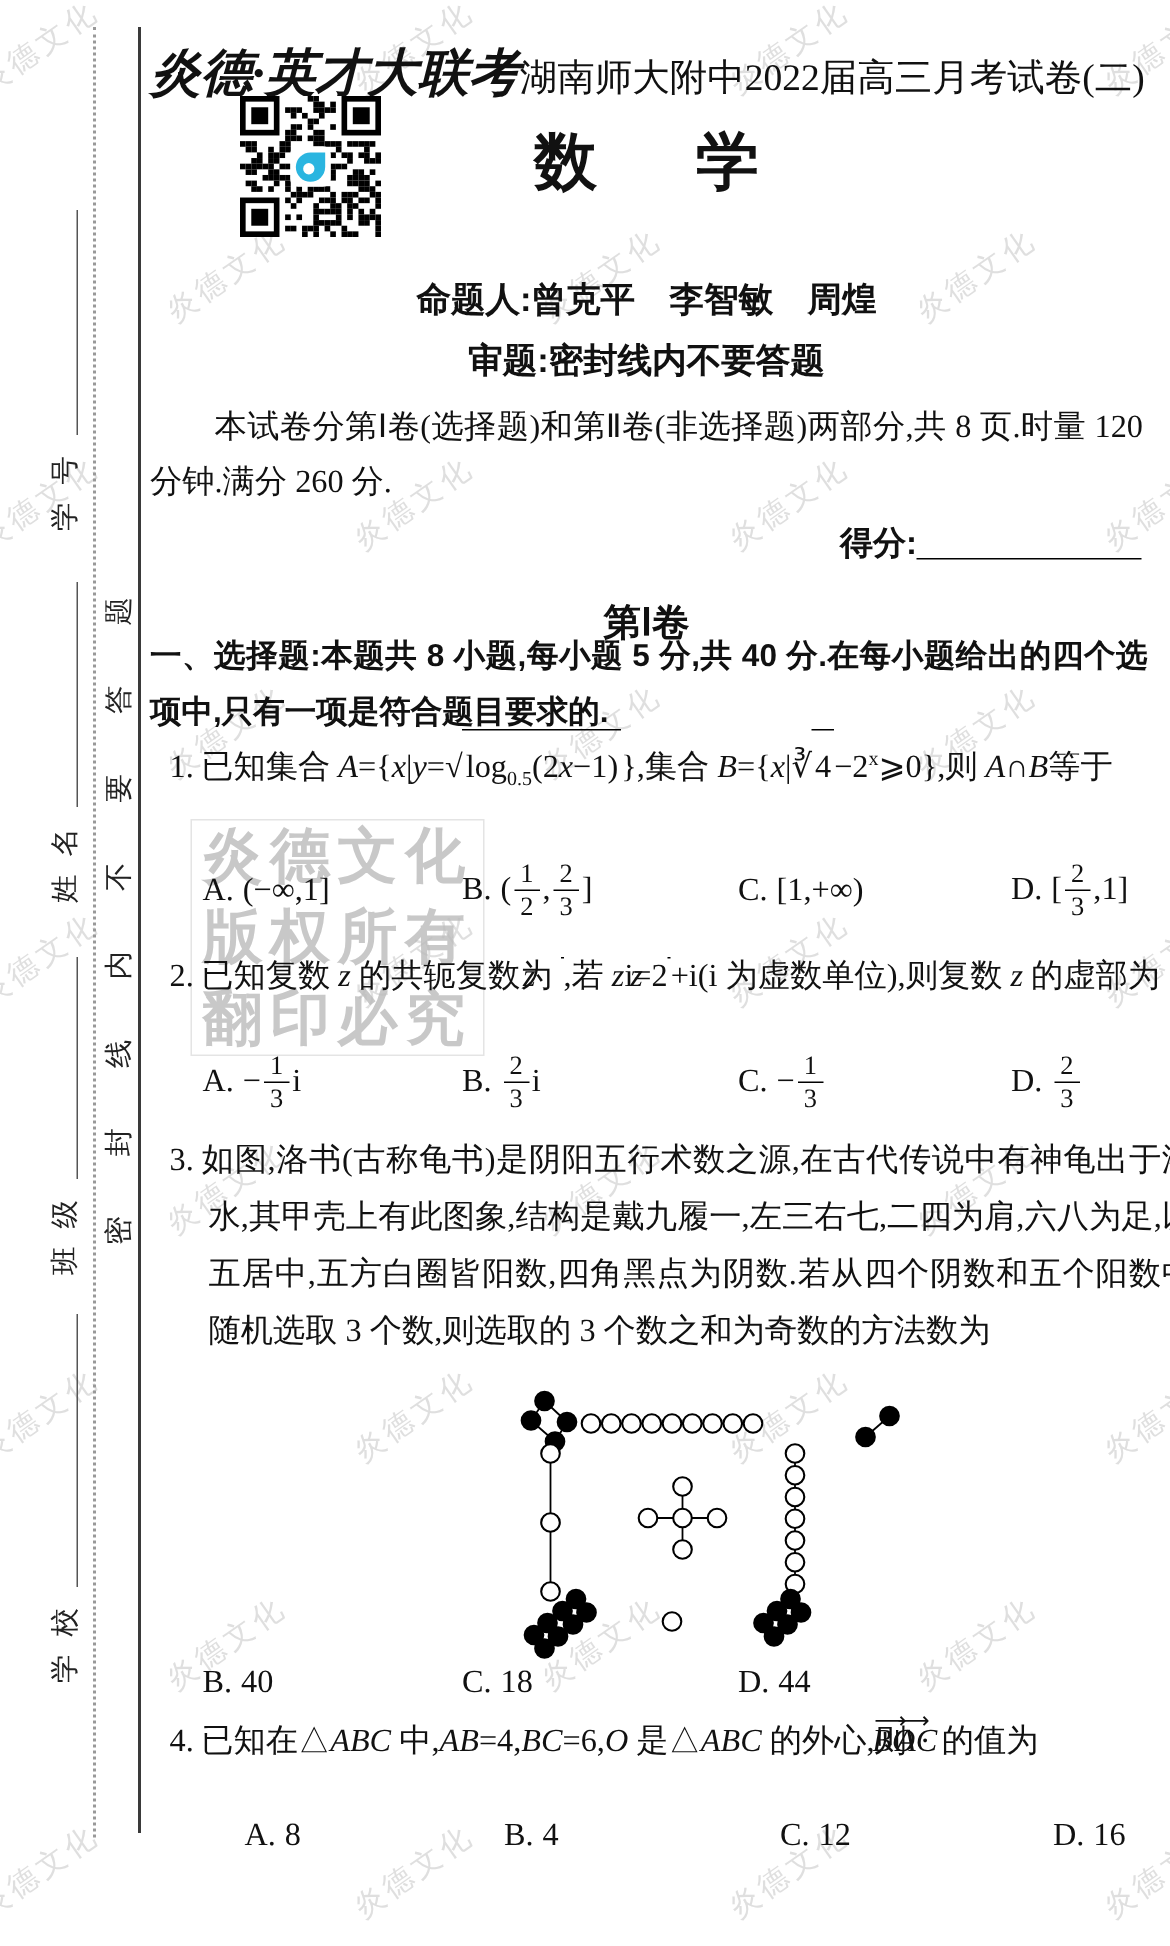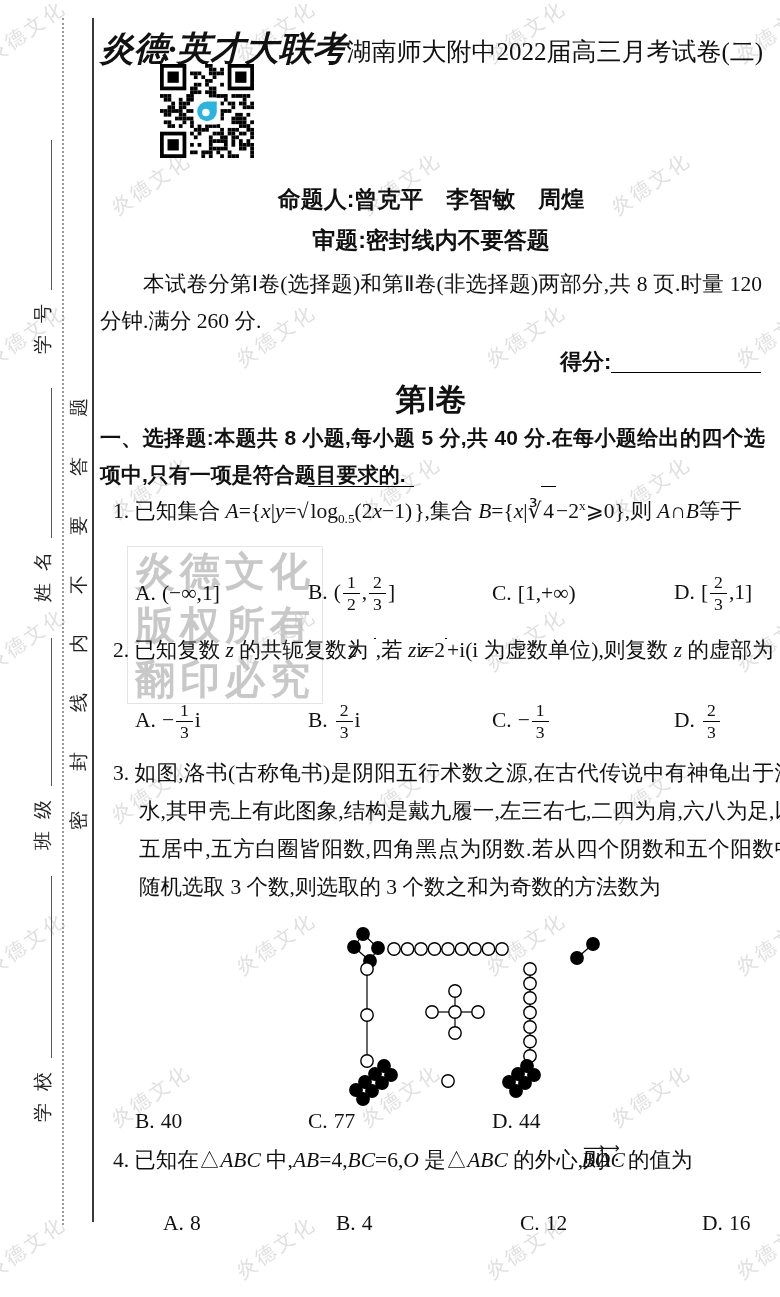--- a/index.html
+++ b/index.html
@@ -42,22 +42,22 @@
   .subject span + span{margin-left:66px;}
   .authors,.reviewers{left:100px;width:662px;text-align:center;
       font-family:"Liberation Sans",sans-serif;font-weight:bold;font-size:23px;}
   .authors{top:184px;} .reviewers{top:225px;}
   .intro{left:100px;top:266px;width:662px;font-size:21.5px;line-height:37px;
       text-indent:2em;text-align:justify;}
   .score{left:560px;top:347px;width:210px;white-space:nowrap;}
   .score .lbl{font-family:"Liberation Sans",sans-serif;font-weight:bold;font-size:22px;}
   .score .blank{display:inline-block;width:150px;border-bottom:1.5px solid #000;
       height:22px;vertical-align:-4px;}
-  .sec-title{left:100px;top:379px;width:662px;text-align:center;
-      font-family:"Liberation Sans",sans-serif;font-weight:bold;font-size:31px;}
+  .sec-title{left:100px;top:398px;width:662px;text-align:center;
+      font-family:"Liberation Sans",sans-serif;font-weight:bold;font-size:25px;}
   .sec-instr{left:100px;top:419px;width:665px;
       font-family:"Liberation Sans",sans-serif;font-weight:bold;font-size:21px;
       line-height:37px;text-align:justify;}
   .question{left:113px;width:657px;font-size:21.5px;line-height:40px;
       padding-left:26px;text-indent:-26px;text-align:justify;}
   .q1{top:486px;} .q2{top:630px;} .q3{top:754px;line-height:38px;} .q4{top:1140px;}
   .qnum{margin-right:5px;}
   .options{left:135px;width:638px;display:grid;
       grid-template-columns:173px 184px 182px 1fr;align-items:center;
       font-size:21.5px;height:58px;}
@@ -345,20 +345,23 @@
         <rect x="19" y="1" width="5" height="5" fill="#fff"></rect>
         <rect x="20" y="2" width="3" height="3" fill="#000"></rect>
         <rect x="0" y="18" width="7" height="7" fill="#000"></rect>
         <rect x="1" y="19" width="5" height="5" fill="#fff"></rect>
         <rect x="2" y="20" width="3" height="3" fill="#000"></rect>
         <rect x="8.9" y="8.9" width="7.2" height="7.2" fill="#fff" rx="1.4"></rect>
         <path d="M12.5,10 A2.6,2.6 0 1 0 15.1,12.6 V10 Z" fill="#2ab5e0"></path>
         <circle cx="12.2" cy="12.9" r="1.0" fill="#fff"></circle>
       </svg></div>
 
+  <div class="abs subject">
+    <span>数</span><span>学</span>
+  </div>
 
   <div class="abs authors">命题人:曾克平　李智敏　周煌</div>
   <div class="abs reviewers">审题:密封线内不要答题</div>
 
   <div class="abs intro">本试卷分第Ⅰ卷(选择题)和第Ⅱ卷(非选择题)两部分,共 8 页.时量 120 分钟.满分 260 分.</div>
 
   <div class="abs score">
     <span class="lbl">得分:</span><span class="blank"></span>
   </div>
 
@@ -474,21 +477,21 @@
         <circle cx="179" cy="170" r="6.2" fill="#000" stroke="#000" stroke-width="1.4"></circle>
         <circle cx="188" cy="162" r="6.2" fill="#000" stroke="#000" stroke-width="1.4"></circle>
         <circle cx="197" cy="154" r="6.2" fill="#000" stroke="#000" stroke-width="1.4"></circle>
         <circle cx="186" cy="179" r="6.2" fill="#000" stroke="#000" stroke-width="1.4"></circle>
         <circle cx="195" cy="171" r="6.2" fill="#000" stroke="#000" stroke-width="1.4"></circle>
         <circle cx="204" cy="163" r="6.2" fill="#000" stroke="#000" stroke-width="1.4"></circle>
       </svg></div>
 
   <div class="abs options o3">
     <div><span class="opt-label">B.</span><span>40</span></div>
-    <div><span class="opt-label">C.</span><span>77</span></div>
+    <div><span class="opt-label">C.</span><span>18</span></div>
     <div><span class="opt-label">D.</span><span>44</span></div>
   </div>
 
   <div class="abs question q4">
     <span class="qnum">4.</span><span>已知在△<i class="mi">ABC</i> 中,<i class="mi">AB</i>=4,<i class="mi">BC</i>=6,<i class="mi">O</i> 是△<i class="mi">ABC</i> 的外心,则<span class="vec"><i class="mi">BO</i></span>·<span class="vec"><i class="mi">AC</i></span>的值为</span>
   </div>
   <div class="abs options o4">
     <div><span class="opt-label">A.</span><span>8</span></div>
     <div><span class="opt-label">B.</span><span>4</span></div>
     <div><span class="opt-label">C.</span><span>12</span></div>

